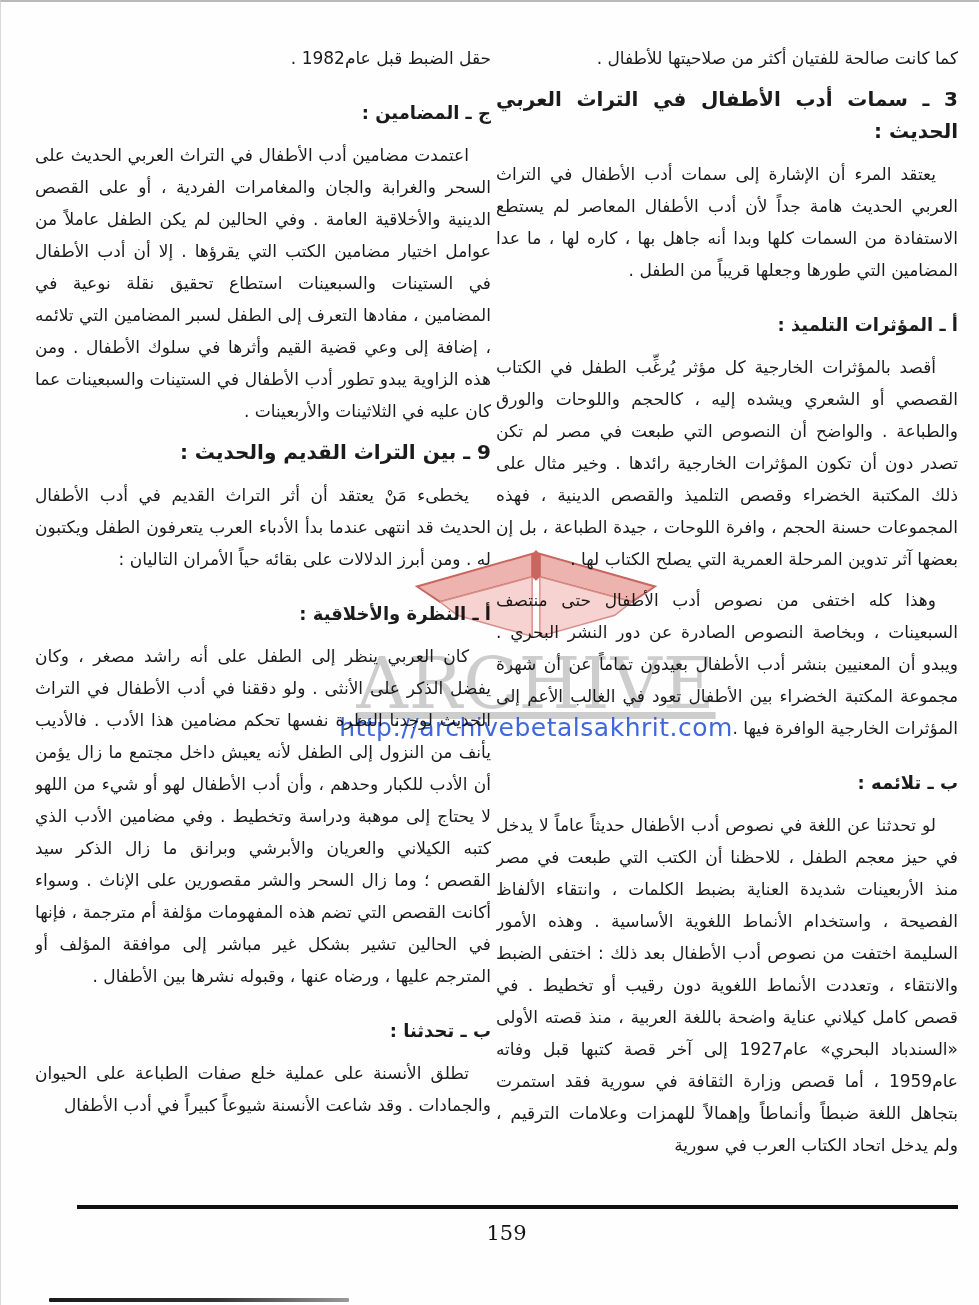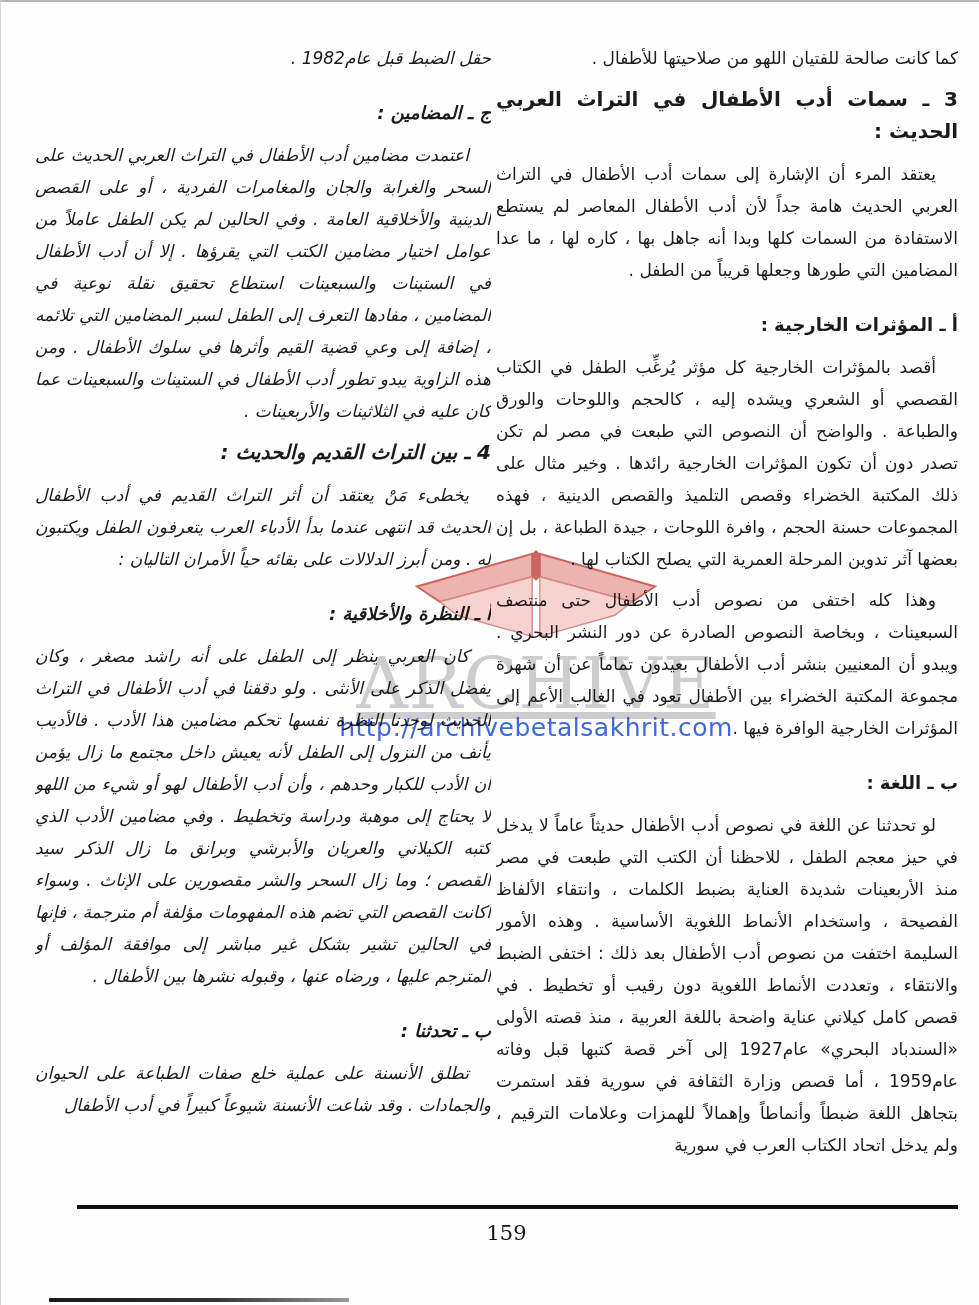--- a/index.html
+++ b/index.html
@@ -20,21 +20,21 @@
   .col{
     position:absolute;top:40px;
     direction:rtl;
     text-align:justify;
     font-size:17px;
     line-height:32px;
     height:1158px;
     overflow:hidden;
   }
   .col-right{left:495px;width:462px;}
-  .col-left{left:34px;width:456px;font-style:italic;}
+  .col-left{left:34px;width:456px;}
   .para{margin:0 0 9px;text-indent:22px;}
   .para.cont{text-indent:0;}
   .h-num{font-size:20px;font-weight:bold;margin:7px 0 11px;text-indent:0;}
   .h-sub{font-size:18px;font-weight:bold;margin:23px 0 10px;text-indent:0;}
 
   
   .watermark{
     position:absolute;left:305px;top:548px;width:460px;
     text-align:center;
     pointer-events:none;
@@ -75,35 +75,35 @@
     background:linear-gradient(to right,#1a1a1a 0%,#333 55%,#9a9a9a 100%);
     border-radius:1px;
   }
 </style>
 </head>
 <body>
 
 <div class="page">
 
   <div class="col col-right">
-    <p class="para cont">كما كانت صالحة للفتيان اللهو من صلاحيتها للأطفال .</p>
+    <p class="para cont">كما كانت صالحة للفتيان أكثر من صلاحيتها للأطفال .</p>
     <p class="h-num">3 ـ سمات أدب الأطفال في التراث العربي الحديث :</p>
     <p class="para">يعتقد المرء أن الإشارة إلى سمات أدب الأطفال في التراث العربي الحديث هامة جداً لأن أدب الأطفال المعاصر لم يستطع الاستفادة من السمات كلها وبدا أنه جاهل بها ، كاره لها ، ما عدا المضامين التي طورها وجعلها قريباً من الطفل .</p>
-    <p class="h-sub">أ ـ المؤثرات الخارجية :</p>
+    <p class="h-sub">أ ـ المؤثرات التلميذ :</p>
     <p class="para">أقصد بالمؤثرات الخارجية كل مؤثر يُرغِّب الطفل في الكتاب القصصي أو الشعري ويشده إليه ، كالحجم واللوحات والورق والطباعة . والواضح أن النصوص التي طبعت في مصر لم تكن تصدر دون أن تكون المؤثرات الخارجية رائدها . وخير مثال على ذلك المكتبة الخضراء وقصص التلميذ والقصص الدينية ، فهذه المجموعات حسنة الحجم ، وافرة اللوحات ، جيدة الطباعة ، بل إن بعضها آثر تدوين المرحلة العمرية التي يصلح الكتاب لها .</p>
     <p class="para">وهذا كله اختفى من نصوص أدب الأطفال حتى منتصف السبعينات ، وبخاصة النصوص الصادرة عن دور النشر البحري . ويبدو أن المعنيين بنشر أدب الأطفال بعيدون تماماً عن أن شهرة مجموعة المكتبة الخضراء بين الأطفال تعود في الغالب الأعم إلى المؤثرات الخارجية الوافرة فيها .</p>
-    <p class="h-sub">ب ـ اللغة :</p>
+    <p class="h-sub">ب ـ تلائمه :</p>
     <p class="para">لو تحدثنا عن اللغة في نصوص أدب الأطفال حديثاً عاماً لا يدخل في حيز معجم الطفل ، للاحظنا أن الكتب التي طبعت في مصر منذ الأربعينات شديدة العناية بضبط الكلمات ، وانتقاء الألفاظ الفصيحة ، واستخدام الأنماط اللغوية الأساسية . وهذه الأمور السليمة اختفت من نصوص أدب الأطفال بعد ذلك : اختفى الضبط والانتقاء ، وتعددت الأنماط اللغوية دون رقيب أو تخطيط . في قصص كامل كيلاني عناية واضحة باللغة العربية ، منذ قصته الأولى «السندباد البحري» عام1927 إلى آخر قصة كتبها قبل وفاته عام1959 ، أما قصص وزارة الثقافة في سورية فقد استمرت بتجاهل اللغة ضبطاً وأنماطاً وإهمالاً للهمزات وعلامات الترقيم ، ولم يدخل اتحاد الكتاب العرب في سورية</p>
   </div>
 
   <div class="col col-left">
     <p class="para cont">حقل الضبط قبل عام1982 .</p>
     <p class="h-sub">ج ـ المضامين :</p>
     <p class="para">اعتمدت مضامين أدب الأطفال في التراث العربي الحديث على السحر والغرابة والجان والمغامرات الفردية ، أو على القصص الدينية والأخلاقية العامة . وفي الحالين لم يكن الطفل عاملاً من عوامل اختيار مضامين الكتب التي يقرؤها . إلا أن أدب الأطفال في الستينات والسبعينات استطاع تحقيق نقلة نوعية في المضامين ، مفادها التعرف إلى الطفل لسبر المضامين التي تلائمه ، إضافة إلى وعي قضية القيم وأثرها في سلوك الأطفال . ومن هذه الزاوية يبدو تطور أدب الأطفال في الستينات والسبعينات عما كان عليه في الثلاثينات والأربعينات .</p>
-    <p class="h-num">4 ـ بين التراث القديم والحديث :</p>
+    <p class="h-num">9 ـ بين التراث القديم والحديث :</p>
     <p class="para">يخطىء مَنْ يعتقد أن أثر التراث القديم في أدب الأطفال الحديث قد انتهى عندما بدأ الأدباء العرب يتعرفون الطفل ويكتبون له . ومن أبرز الدلالات على بقائه حياً الأمران التاليان :</p>
     <p class="h-sub">أ ـ النظرة والأخلاقية :</p>
     <p class="para">كان العربي ينظر إلى الطفل على أنه راشد مصغر ، وكان يفضل الذكر على الأنثى . ولو دققنا في أدب الأطفال في التراث الحديث لوجدنا النظرة نفسها تحكم مضامين هذا الأدب . فالأديب يأنف من النزول إلى الطفل لأنه يعيش داخل مجتمع ما زال يؤمن أن الأدب للكبار وحدهم ، وأن أدب الأطفال لهو أو شيء من اللهو لا يحتاج إلى موهبة ودراسة وتخطيط . وفي مضامين الأدب الذي كتبه الكيلاني والعريان والأبرشي وبرانق ما زال الذكر سيد القصص ؛ وما زال السحر والشر مقصورين على الإناث . وسواء أكانت القصص التي تضم هذه المفهومات مؤلفة أم مترجمة ، فإنها في الحالين تشير بشكل غير مباشر إلى موافقة المؤلف أو المترجم عليها ، ورضاه عنها ، وقبوله نشرها بين الأطفال .</p>
     <p class="h-sub">ب ـ تحدثنا :</p>
     <p class="para">تطلق الأنسنة على عملية خلع صفات الطباعة على الحيوان والجمادات . وقد شاعت الأنسنة شيوعاً كبيراً في أدب الأطفال</p>
   </div>
 
   <div class="watermark">
     <svg class="wm-logo" width="250" height="96" viewBox="0 0 260 100" aria-hidden="true">
       <path d="M6 38 L126 4 L126 28 L30 54 Z" fill="#eba7a2" stroke="#c24a44" stroke-width="2"></path>

